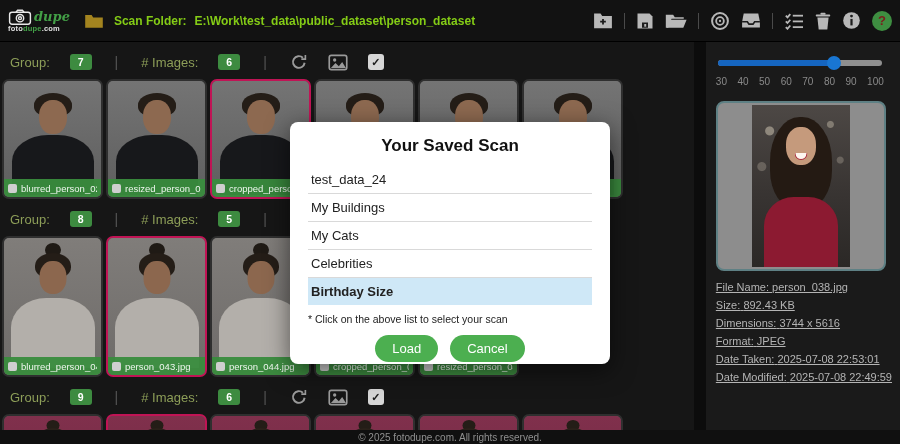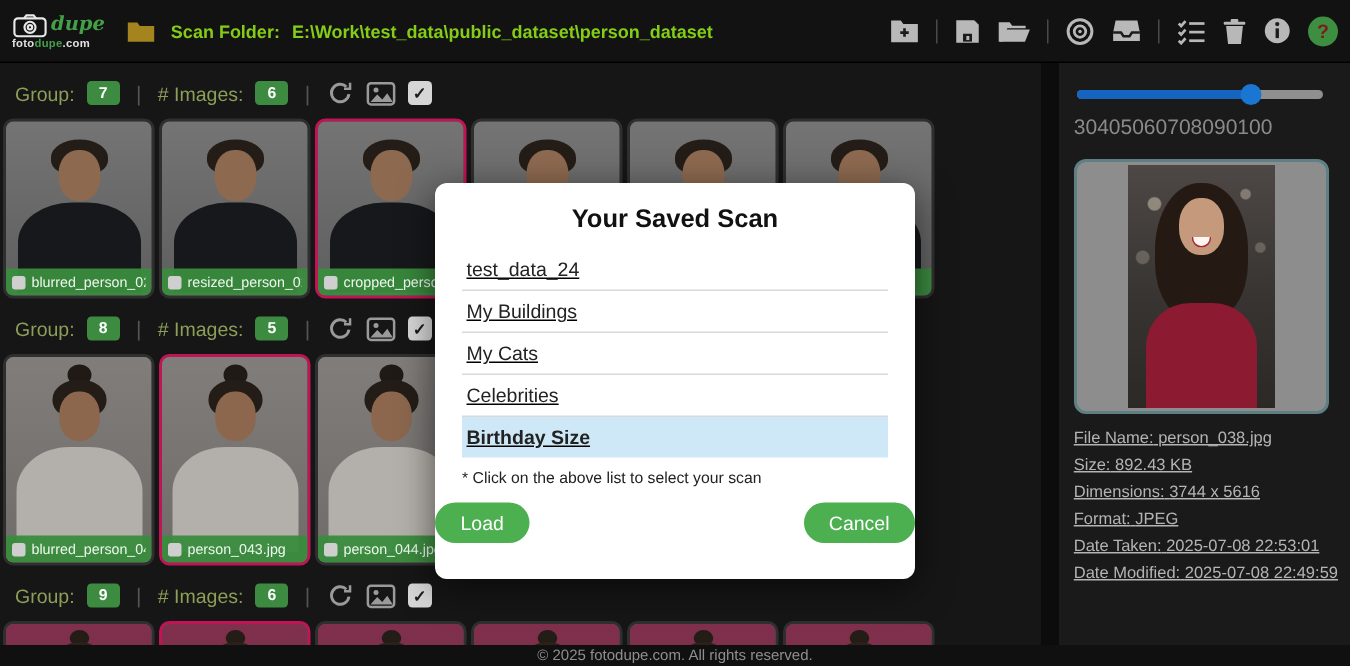--- a/index.html
+++ b/index.html
@@ -21,21 +21,21 @@
   .tsep { width:1px; height:16px; background:#4a4a4a; }
   .help-circle { width:20px; height:20px; border-radius:50%; background:#3e8e41; color:#7c1c1c; font-weight:bold; font-size:13px; display:flex; align-items:center; justify-content:center; }
 
   
   .bodyrow { display:flex; height:400px; }
   .content { position:relative; width:708px; background:#161616; overflow:hidden; padding-top:5px; }
   .vdivider { width:12px; background:#0c0c0c; }
   .sidebar { flex:1; background:#1a1a1a; padding:14px 8px 0 10px; }
 
   
-  .ghead { display:flex; align-items:center; gap:8px; height:26px; padding:0 0 0 10px; margin:2px 0 4px 0; }
+  .ghead { display:flex; align-items:center; gap:20px; height:26px; padding:0 0 0 10px; margin:2px 0 4px 0; }
   .glabel { color:#8d9e58; font-size:13px; }
   .gbadge { background:#3d8b40; color:#fff; font-size:10.5px; font-weight:bold; padding:2px 8px; border-radius:3px; }
   .gsep { color:#555; font-size:14px; padding:0 3px; }
   .gcheck { width:16px; height:16px; background:#d6d6d6; border-radius:3px; color:#1b1b1b; font-size:11px; font-weight:bold; display:flex; align-items:center; justify-content:center; }
 
   
   .tilerow { display:flex; gap:3px; padding-left:2px; margin-bottom:7px; }
   .tile { position:relative; width:101px; border:2px solid #2f2f2f; border-radius:7px; overflow:hidden; background:#555; cursor:pointer; }
   .tile.sel { border-color:#c01455; }
   .tile.h1 { height:120px; } .tile.h2 { height:141px; } .tile.h3 { height:120px; }
@@ -59,46 +59,46 @@
   .pink .face { top:17px; width:24px; height:30px; background:#8a6149; border-radius:46%; }
   .namebar { position:absolute; left:0; right:0; bottom:0; height:18px; background:rgba(57,140,61,.95); display:flex; align-items:center; padding:0 4px; gap:4px; }
   .namebar .cb { width:9px; height:9px; background:#cfcfcf; border-radius:2px; flex:none; }
   .namebar .fn { color:#eef7ee; font-size:9.5px; white-space:nowrap; overflow:hidden; }
 
   
   .slider { position:relative; width:164px; height:14px; margin-left:2px; }
   .slider .track { position:absolute; top:4px; left:0; right:0; height:6px; border-radius:3px; background:#8f8f8f; }
   .slider .fill { position:absolute; top:4px; left:0; width:71%; height:6px; border-radius:3px; background:#1565c0; }
   .slider .thumb { position:absolute; top:0; left:calc(71% - 7px); width:14px; height:14px; border-radius:50%; background:#1976d2; }
-  .ticks { display:flex; width:168px; margin:6px 0 0 0; color:#8a8a8a; font-size:14px; }
+  .ticks { display:flex; justify-content:space-between; width:168px; margin:6px 0 0 0; color:#8a8a8a; font-size:10px; }
   .preview { margin-top:14px; width:170px; height:170px; border:2px solid #5e8084; border-radius:8px; background:#8d8d8d; display:flex; align-items:center; justify-content:center; overflow:hidden; }
   .pimg { position:relative; width:98px; height:162px; overflow:hidden;
       background:
         radial-gradient(circle at 18% 16%, rgba(215,205,185,.5) 0 4px, transparent 5px),
         radial-gradient(circle at 80% 12%, rgba(215,205,185,.4) 0 3px, transparent 4px),
         radial-gradient(circle at 64% 24%, rgba(200,190,175,.35) 0 3px, transparent 4px),
         radial-gradient(circle at 10% 38%, rgba(200,190,175,.3) 0 4px, transparent 5px),
         radial-gradient(circle at 90% 34%, rgba(200,190,175,.3) 0 3px, transparent 4px),
         linear-gradient(#4d4845 0%, #383432 55%, #2b2826 100%); }
   .pimg i { position:absolute; left:50%; transform:translateX(-50%); display:block; }
   .pimg .hair { top:12px; width:62px; height:92px; background:#241a13; border-radius:48% 48% 42% 42%; }
   .pimg .face { top:22px; width:30px; height:38px; background:#c59a7c; border-radius:46%; }
   .pimg .smile { top:48px; width:13px; height:7px; background:#fdf6ef; border:1.5px solid #a8273a; border-top:none; border-radius:0 0 12px 12px; }
   .pimg .torso { top:92px; width:74px; height:72px; background:#8c1a31; border-radius:40% 40% 0 0; }
   .details { margin-top:10px; }
   .details div { color:#b4b4b4; font-size:11px; margin-bottom:6px; white-space:nowrap;text-decoration:underline; }
 
   
-  .modal { position:absolute; left:290px; top:122px; width:320px; background:#fff; border-radius:8px; box-shadow:0 6px 24px rgba(0,0,0,.55); padding:14px 0 24px; z-index:10; }
+  .modal { position:absolute; left:290px; top:122px; width:320px; background:#fff; border-radius:8px; box-shadow:0 6px 24px rgba(0,0,0,.55); padding:14px 0 2px; z-index:10; }
   .modal h2 { font-size:17px; color:#111; text-align:center; font-weight:bold; margin-bottom:10px; }
-  .mlist { margin:0 18px;text-decoration:underline; }
+  .mlist { margin:0 18px; }
   .mitem { font-size:13px; color:#222; padding:6px 3px; border-bottom:1px solid #d9d9d9; cursor:pointer; }
   .mitem.active { background:#cfe8f7; font-weight:bold; border-bottom:none; }
   .mnote { margin:8px 18px 0; font-size:10.5px; color:#222; }
-  .mbtns { display:flex; justify-content:space-between; gap:12px; margin-top:10px; }
+  .mbtns { display:flex; justify-content:center; gap:12px; margin-top:10px; }
   .mbtn { background:#4caf50; color:#fff; border:none; font-size:13px; padding:6px 17px; border-radius:16px; cursor:pointer; font-family:"Liberation Sans",sans-serif; }
 
   
   .footer { position:absolute; left:0; right:0; bottom:0; height:14px; background:#101010; display:flex; align-items:center; justify-content:center; }
   .footer span { color:#8f8f8f; font-size:10px; }
 </style>
 </head>
 <body>
 
 <div class="app">

